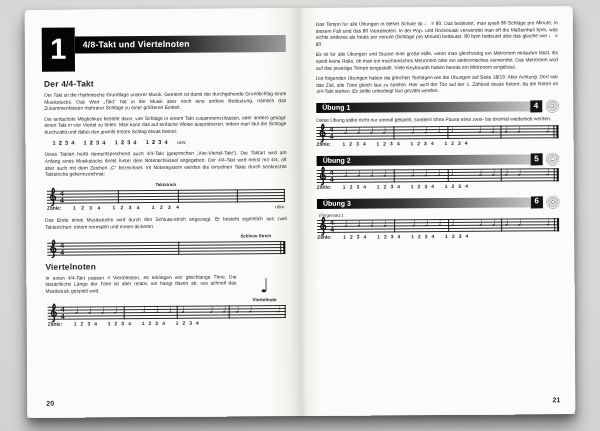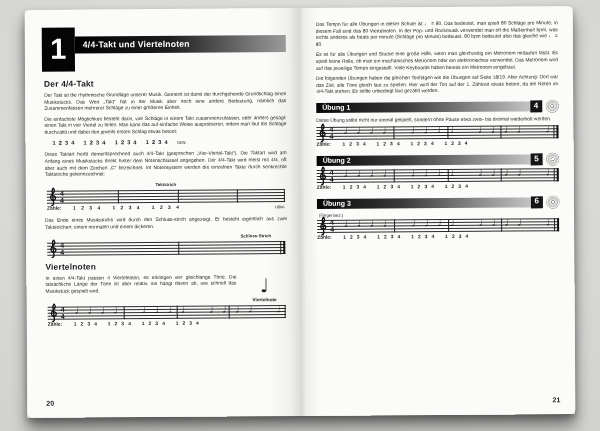--- a/index.html
+++ b/index.html
@@ -58,21 +58,21 @@
 
 <div class="scene">
   <div class="book">
 
     <div class="page page-left">
       <div class="content">
 
         <div class="banner">
           <div class="ch-num">1</div>
           <div class="ch-bar">
-              <span>4/4-Takt und Viertelnoten</span>
+              <span>4/8-Takt und Viertelnoten</span>
             </div>
         </div>
 
         <h2>Der 4/4-Takt</h2>
         <p>Der Takt ist die rhythmische Grundlage unserer Musik. Gemeint ist damit der durchgehende Grundschlag eines Musikstücks. Das Wort „Takt“ hat in der Musik aber noch eine andere Bedeutung, nämlich das Zusammenfassen mehrerer Schläge zu einer größeren Einheit.</p>
         <p>Die einfachste Möglichkeit besteht darin, vier Schläge in einem Takt zusammenzufassen, oder anders gesagt: einen Takt in vier Viertel zu teilen. Man kann das auf einfache Weise ausprobieren, indem man laut die Schläge durchzählt und dabei den jeweils ersten Schlag etwas betont:</p>
 
         <div class="count-line"><span>1  2  3  4      1  2  3  4      1  2  3  4      1  2  3  4      </span><span class="usw">usw.</span></div>
 
         <p>Diese Taktart heißt dementsprechend auch 4/4-Takt (gesprochen „Vier-Viertel-Takt“). Die Taktart wird am Anfang eines Musikstücks direkt hinter dem Notenschlüssel angegeben. Der 4/4-Takt wird meist mit 4/4, oft aber auch mit dem Zeichen „C“ bezeichnet. Im Notensystem werden die einzelnen Takte durch senkrechte Taktstriche gekennzeichnet:</p>

